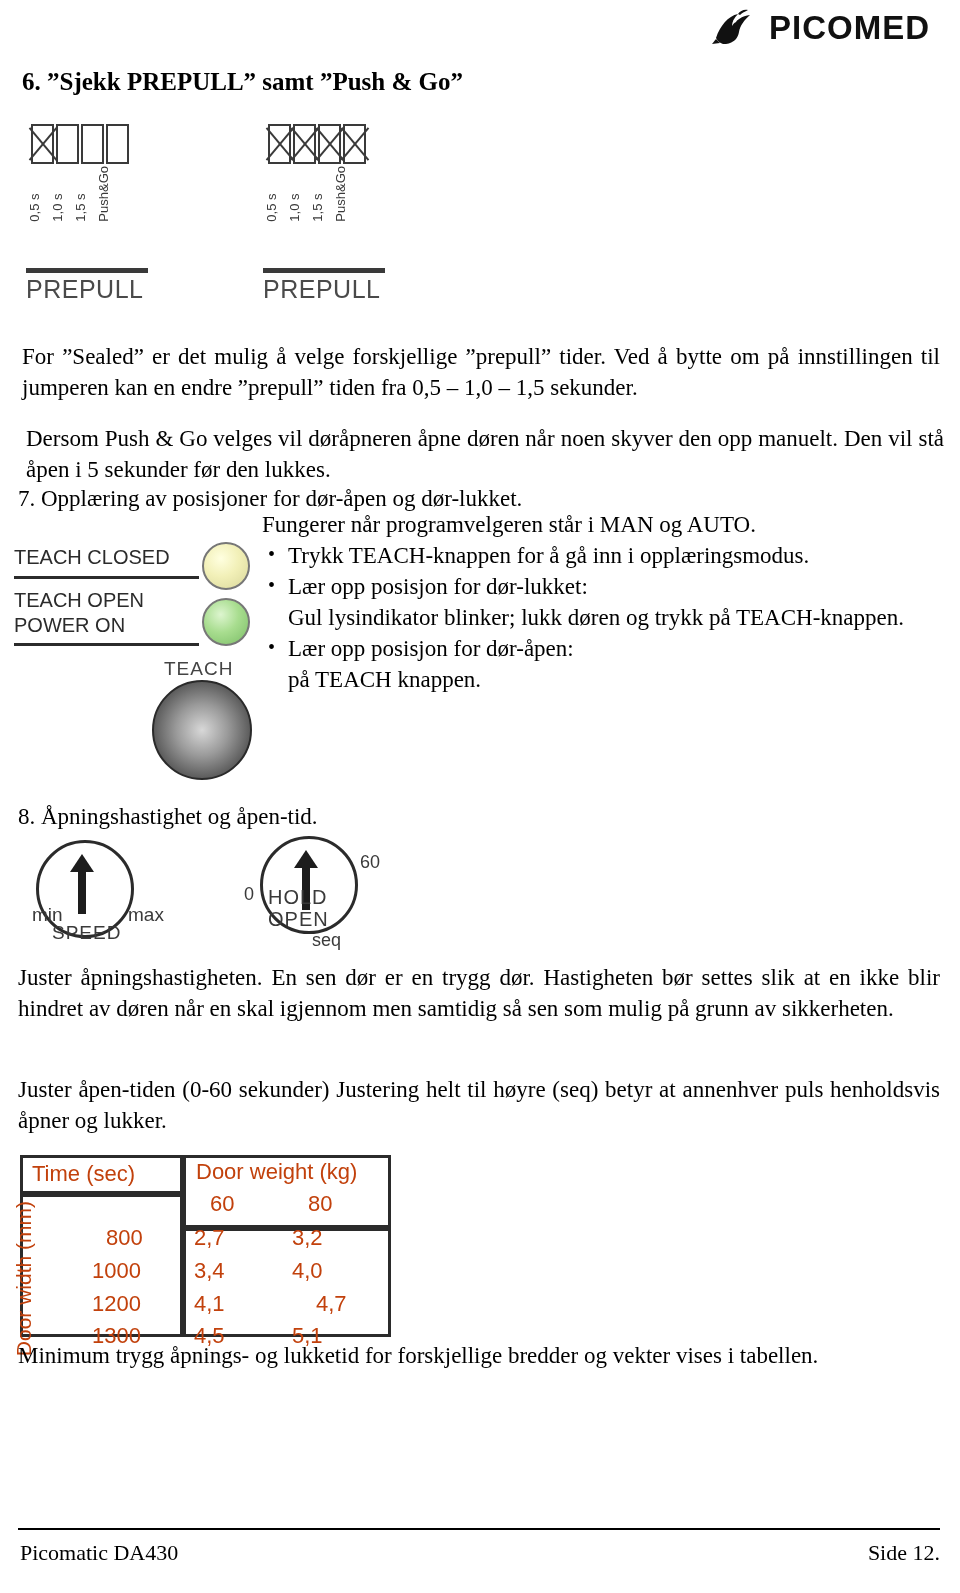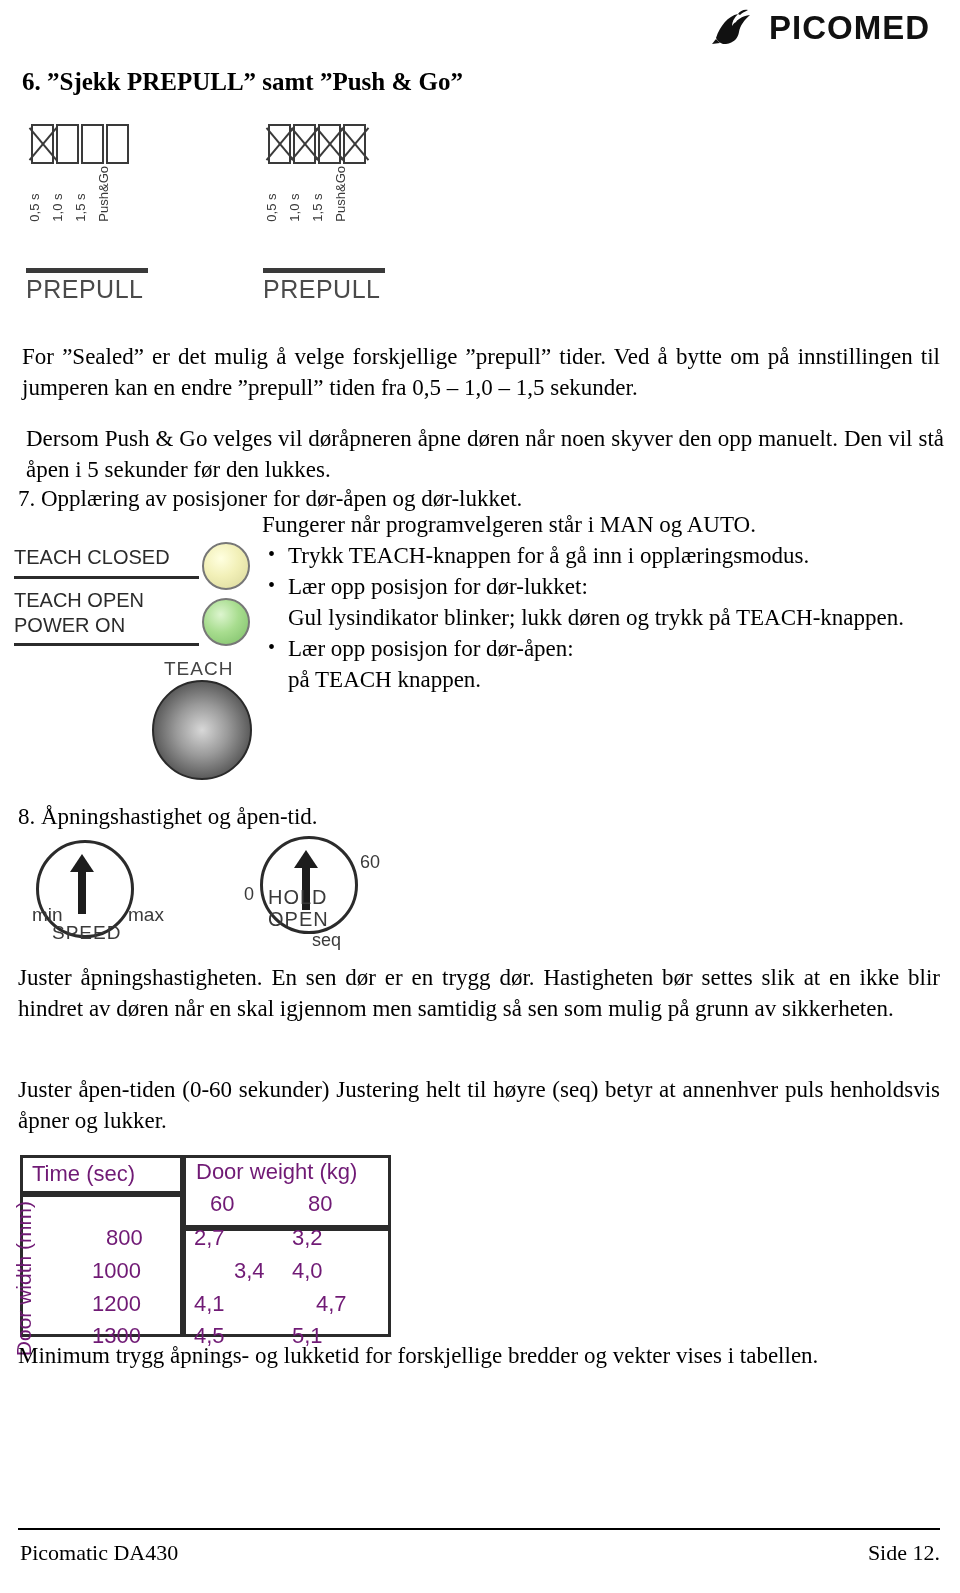--- a/index.html
+++ b/index.html
@@ -283,21 +283,21 @@
   }
 
   
   .tbl-wrap {
     position: absolute;
     left: 18px;
     top: 1155px;
     width: 374px;
     height: 180px;
     font-family: "Liberation Sans", sans-serif;
-    color: #701a75;
+    color: #c2410c;
   }
   .tbl-box {
     position: absolute;
     border: 3px solid #2b2b2b;
   }
   .tbl-head-left {
     left: 2px; top: 0px; width: 160px; height: 36px;
   }
   .tbl-head-right {
     left: 162px; top: 0px; width: 205px; height: 70px;
@@ -478,21 +478,21 @@
   <div class="tcell" style="left:290px; top:36px;">80</div>
 
   <div class="vert-label">Door width (mm)</div>
 
   <div class="tcell" style="left:88px; top:70px;">800</div>
   <div class="tcell" style="left:74px; top:103px;">1000</div>
   <div class="tcell" style="left:74px; top:136px;">1200</div>
   <div class="tcell" style="left:74px; top:168px;">1300</div>
 
   <div class="tcell" style="left:176px; top:70px;">2,7</div>
-  <div class="tcell" style="left:176px; top:103px;margin-left:40px;">3,4</div>
+  <div class="tcell" style="left:176px; top:103px;">3,4</div>
   <div class="tcell" style="left:176px; top:136px;">4,1</div>
   <div class="tcell" style="left:176px; top:168px;">4,5</div>
 
   <div class="tcell" style="left:274px; top:70px;">3,2</div>
   <div class="tcell" style="left:274px; top:103px;">4,0</div>
   <div class="tcell" style="left:274px; top:136px;margin-left:24px;">4,7</div>
   <div class="tcell" style="left:274px; top:168px;">5,1</div>
 </div>
 
 <div class="para p-minimum">Minimum trygg åpnings- og lukketid for forskjellige bredder og vekter vises i tabellen.</div>

